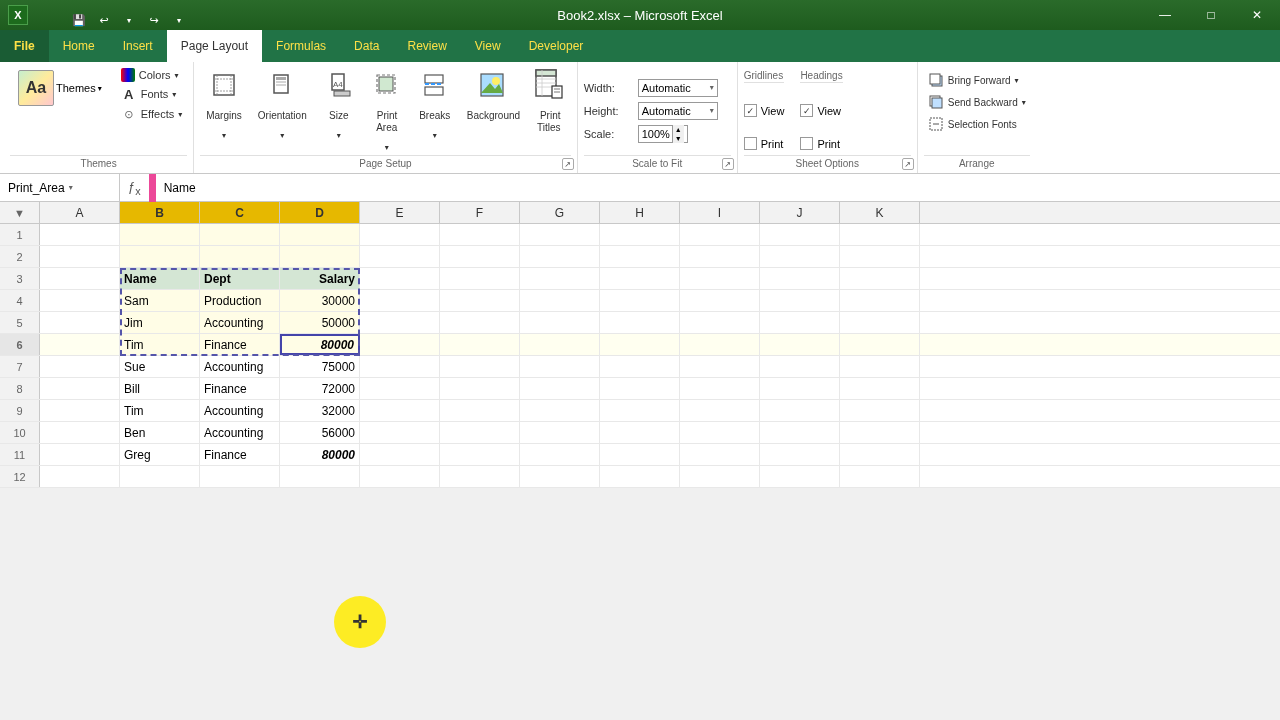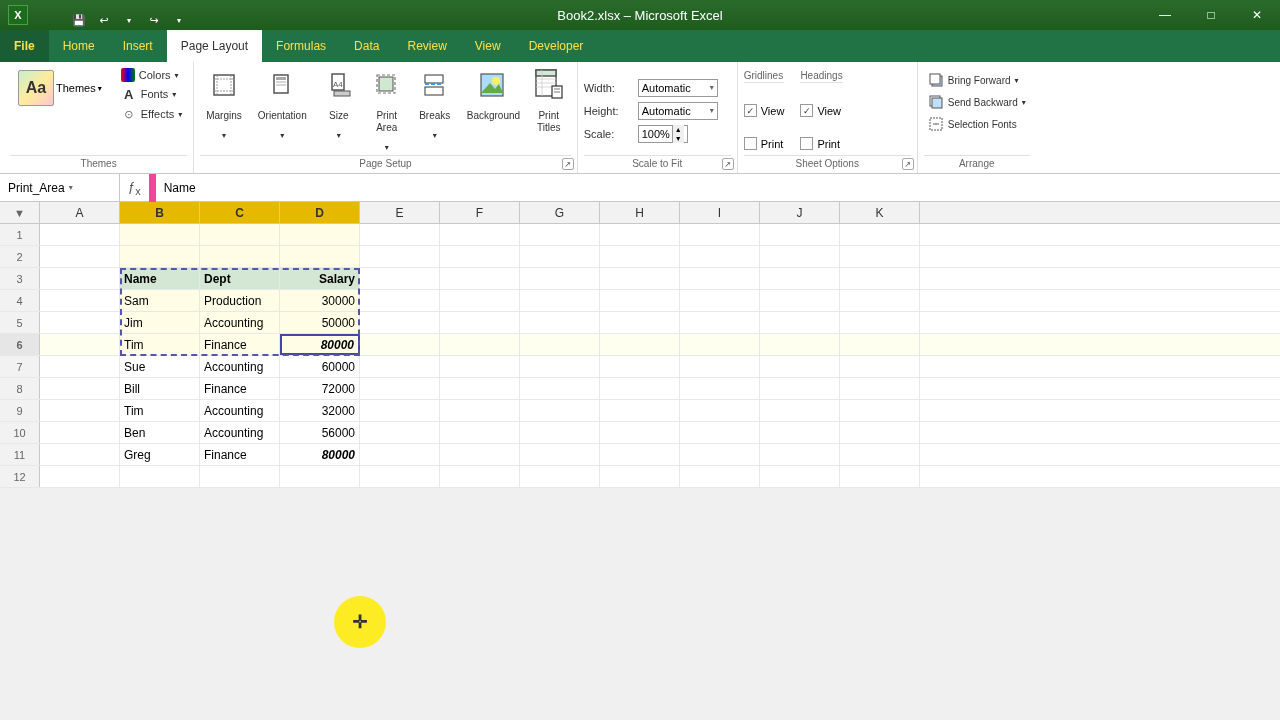--- a/index.html
+++ b/index.html
@@ -128,21 +128,21 @@
       color: #333;
       gap: 9px;
     }
     .ribbon-btn .icon-area {
       width: 32px; height: 32px;
       display: flex; align-items: center; justify-content: center;
       font-size: 20px;
     }
     .ribbon-btn-label {
       font-size: 10px;
-      text-align: center;
+      text-align: right;
       line-height: 1.2;
       max-width: 50px;
     }
 
     .ribbon-btn-sm {
       display: flex;
       align-items: center;
       padding: 2px 5px;
       cursor: pointer;
       border-radius: 3px;
@@ -784,21 +784,21 @@
           <div class="cell"></div>
           <div class="cell"></div>
           <div class="cell"></div>
         </div>
 
         <div class="row">
           <div class="row-num">7</div>
           <div class="cell"></div>
           <div class="cell">Sue</div>
           <div class="cell">Accounting</div>
-          <div class="cell right">60000</div>
+          <div class="cell right">75000</div>
           <div class="cell"></div>
           <div class="cell"></div>
           <div class="cell"></div>
           <div class="cell"></div>
           <div class="cell"></div>
           <div class="cell"></div>
           <div class="cell"></div>
         </div>
 
         <div class="row">

